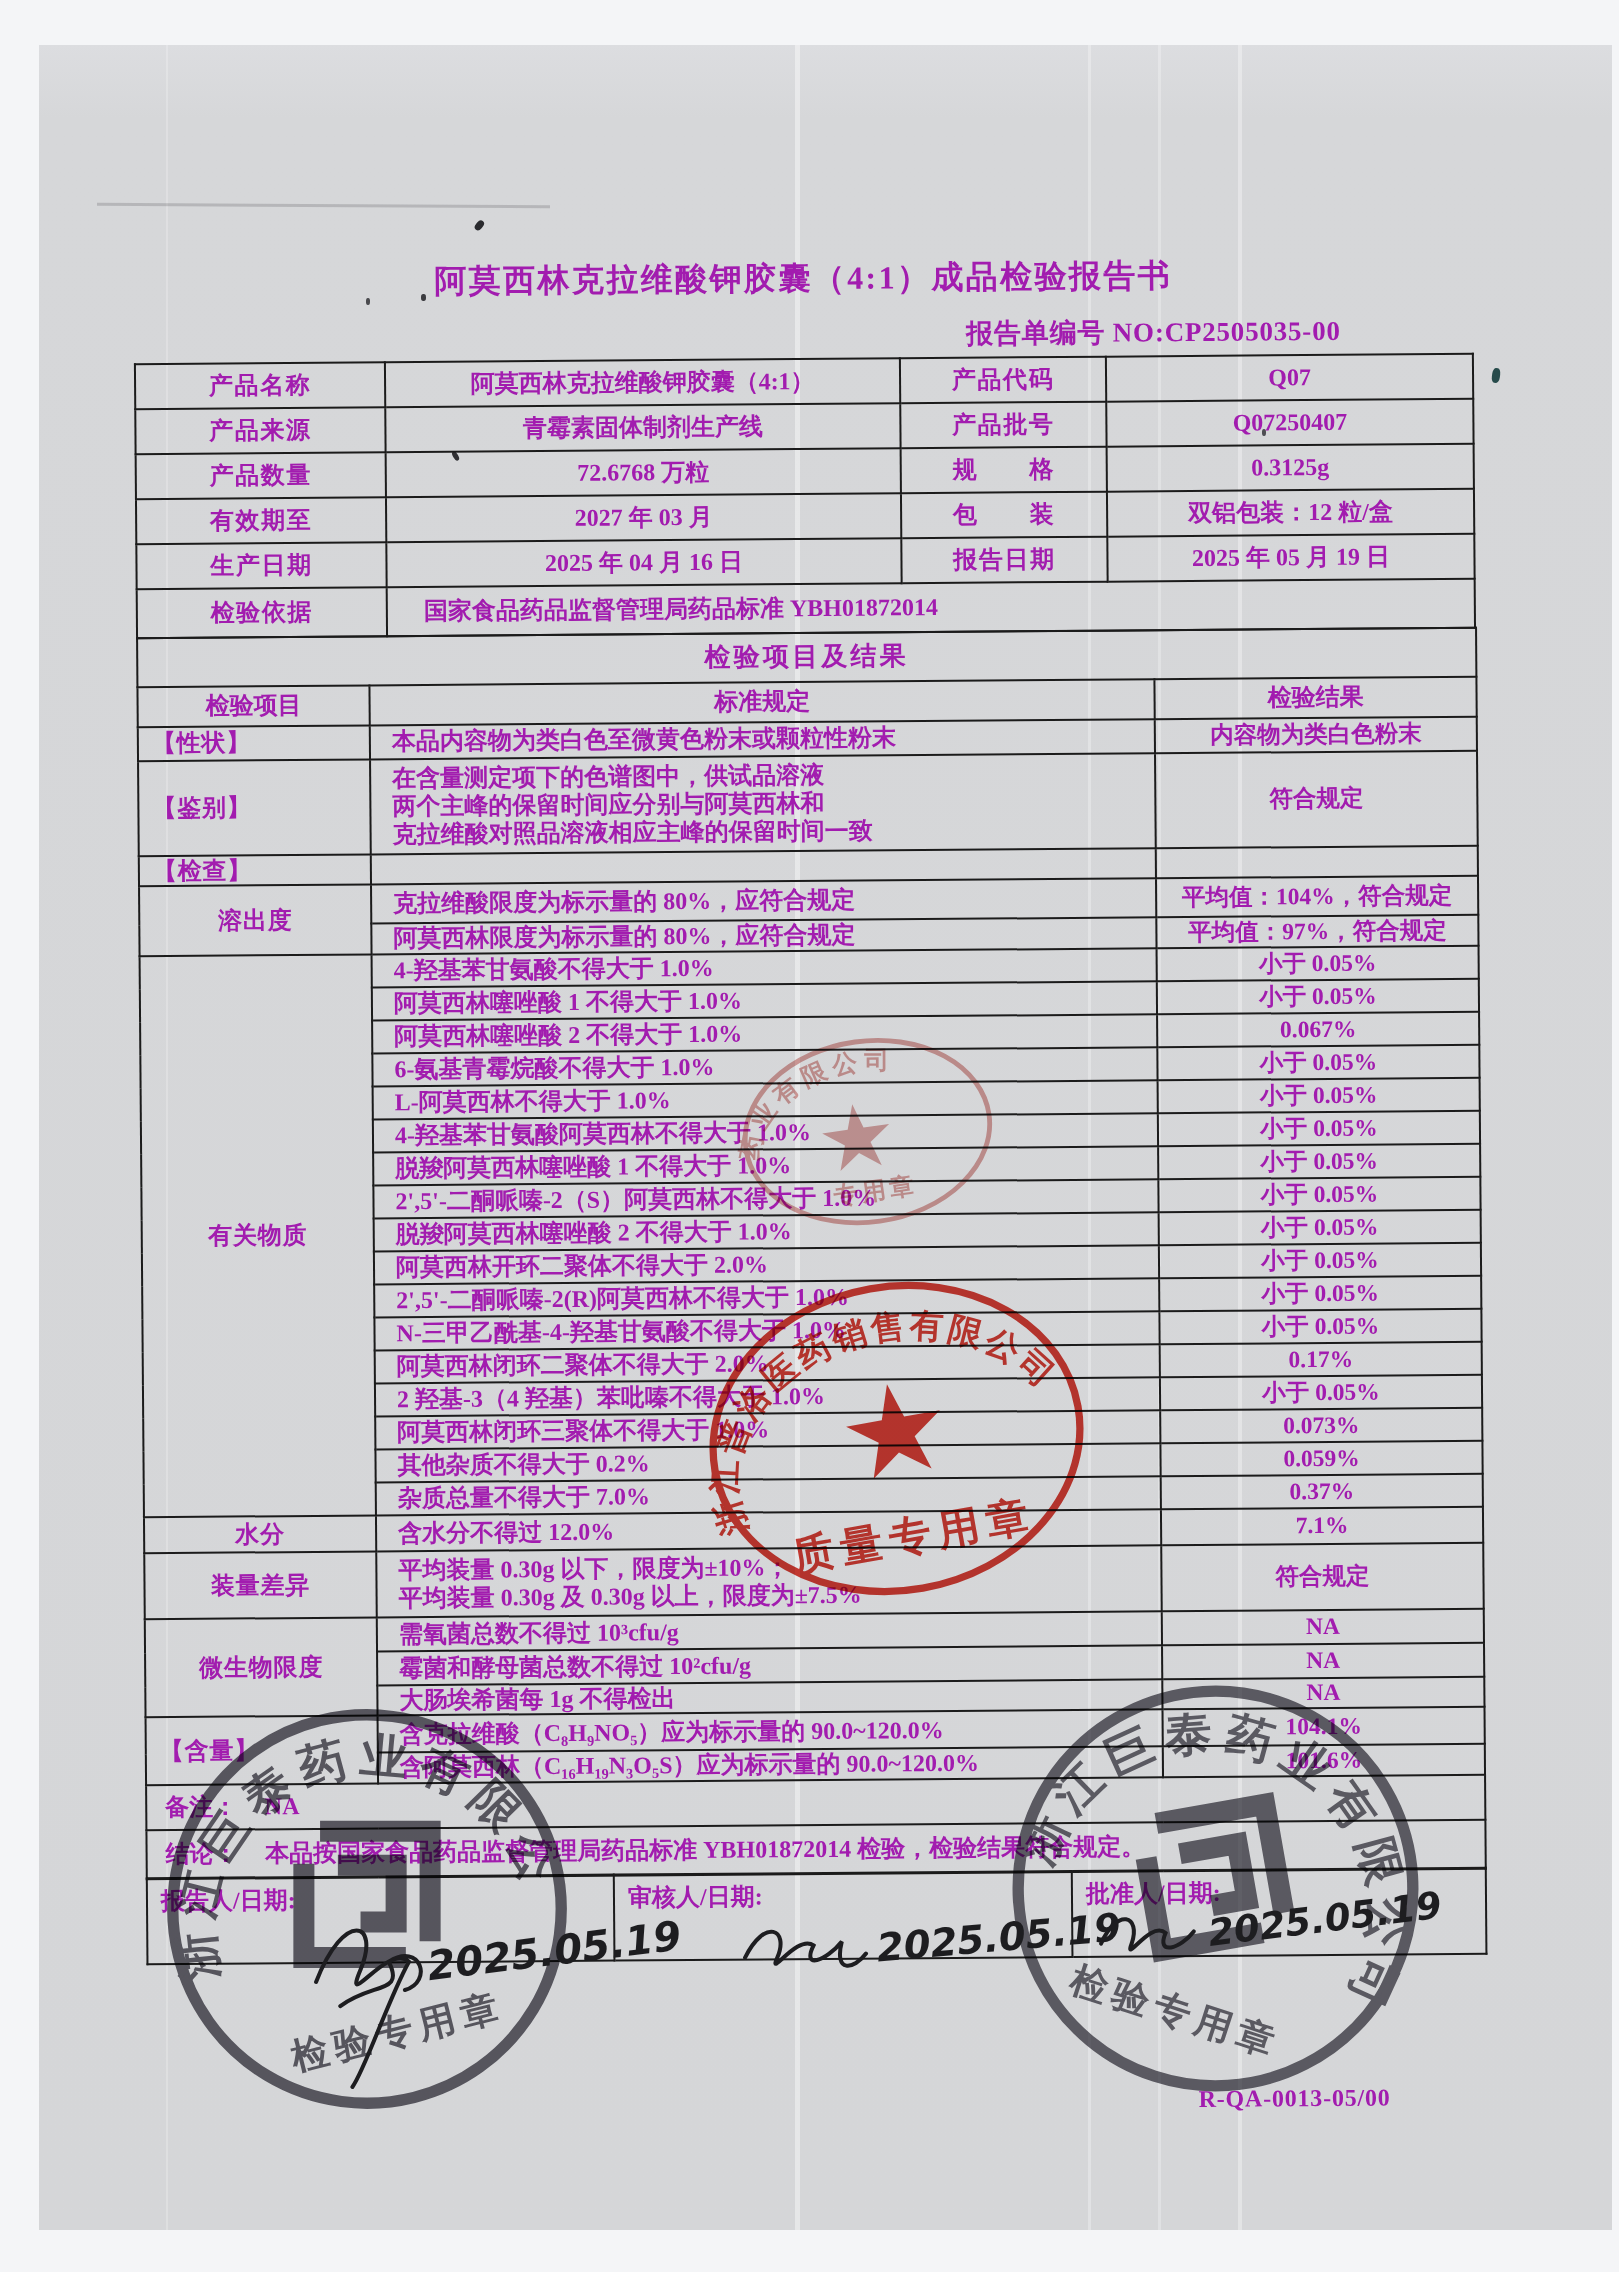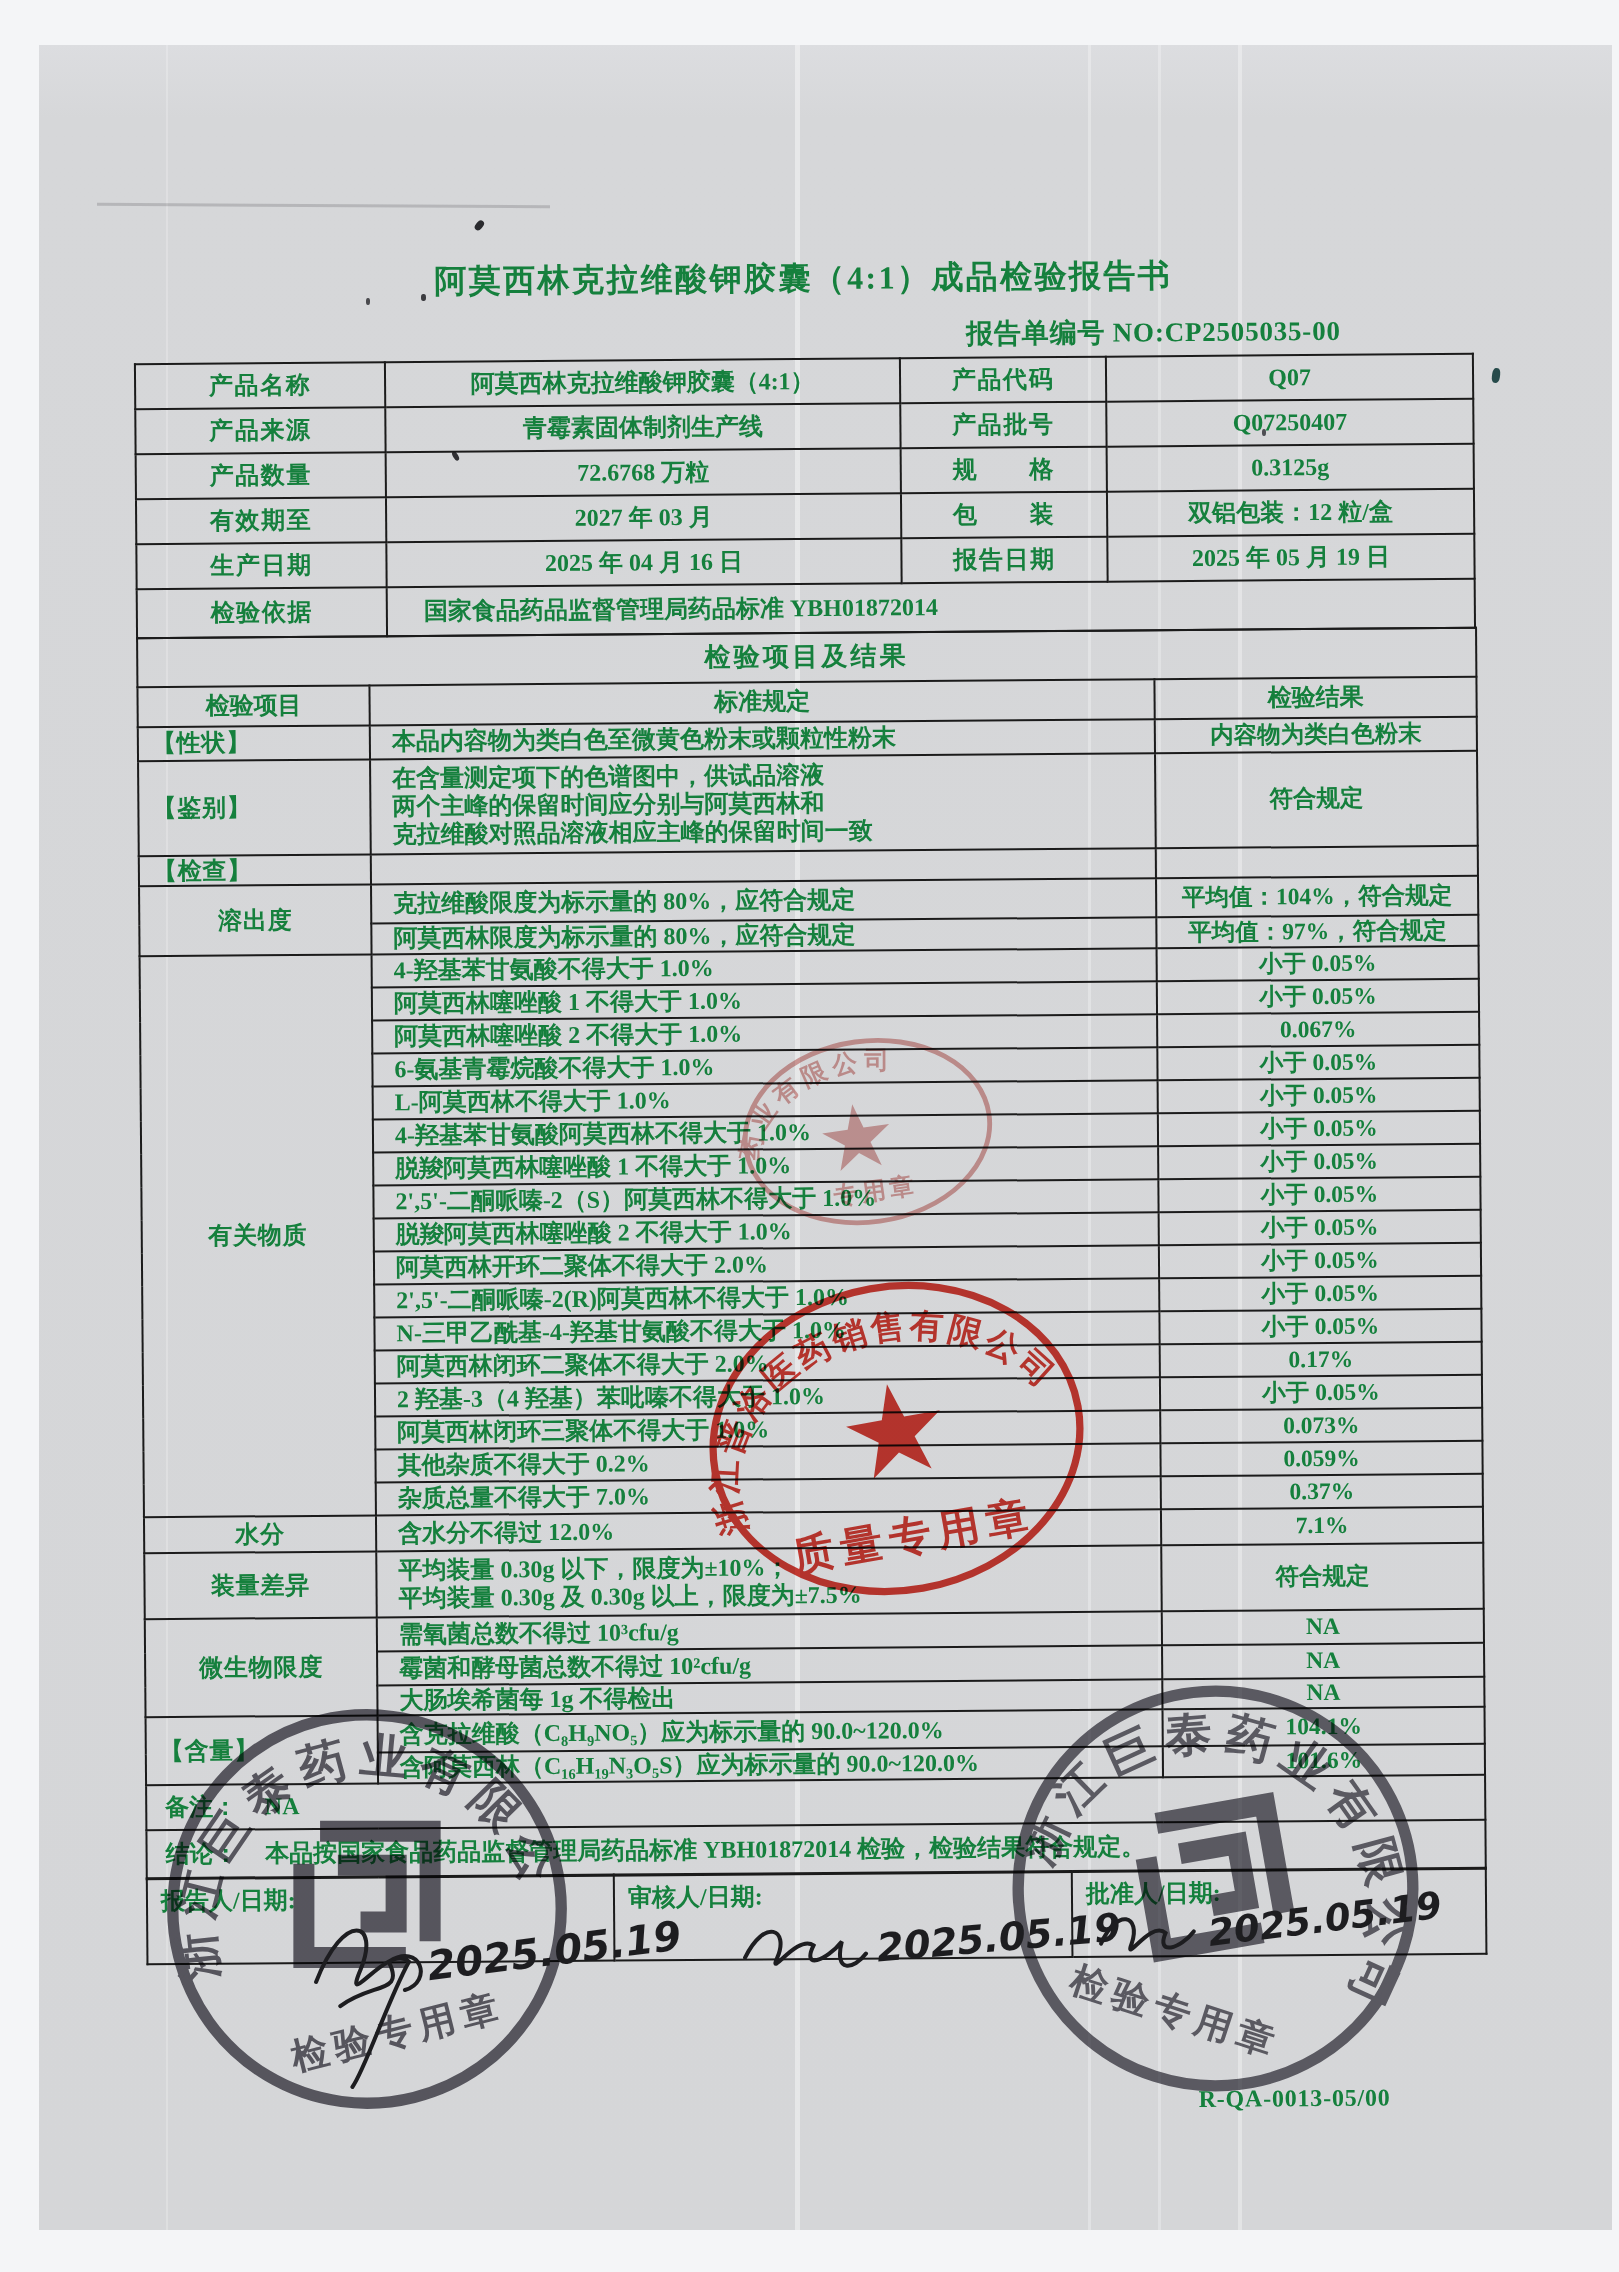--- a/index.html
+++ b/index.html
@@ -1,17 +1,17 @@
 <!DOCTYPE html>
 <html style="font-size:13px"><head>
 <meta charset="utf-8">
 <style>
   html,body{margin:0;padding:0;background:#e9eaec;}
   .page{position:relative;width:1620px;height:2273px;background:#f4f5f7;overflow:hidden;
-        font-family:"Liberation Serif","DejaVu Serif",serif;color:#15803d;}
+        font-family:"Liberation Serif","DejaVu Serif",serif;color:#a21caf;}
   .paper{position:absolute;left:39px;top:45px;width:1573px;height:2185px;
          background:linear-gradient(#dcdde0 0px,#d6d7d9 73px,#d5d6d8 100%);}
   .doc{position:absolute;left:0;top:0;width:1620px;height:2273px;transform:rotate(-0.45deg);}
   .title{position:absolute;left:0;top:257px;width:1620px;text-align:center;
          font-size:32px;font-weight:700;letter-spacing:2.4px;}
   .report-no{position:absolute;right:273px;top:317px;font-size:27px;font-weight:700;letter-spacing:0.8px;}
   .tables{position:absolute;left:140px;top:358px;width:1339px;}
   table{border-collapse:collapse;table-layout:fixed;width:1339px;}
   .t2,.t3{margin-top:-2.4px;}
   td,th{border:2.4px solid #1b1b1b;padding:0;font-size:24px;font-weight:600;

